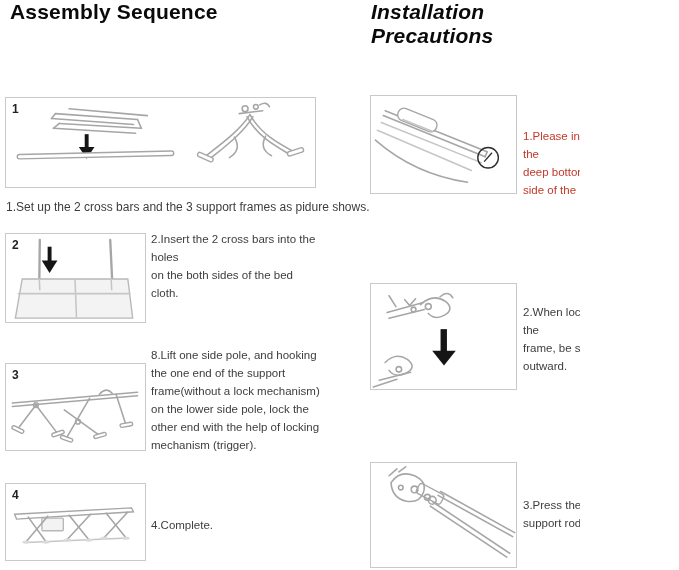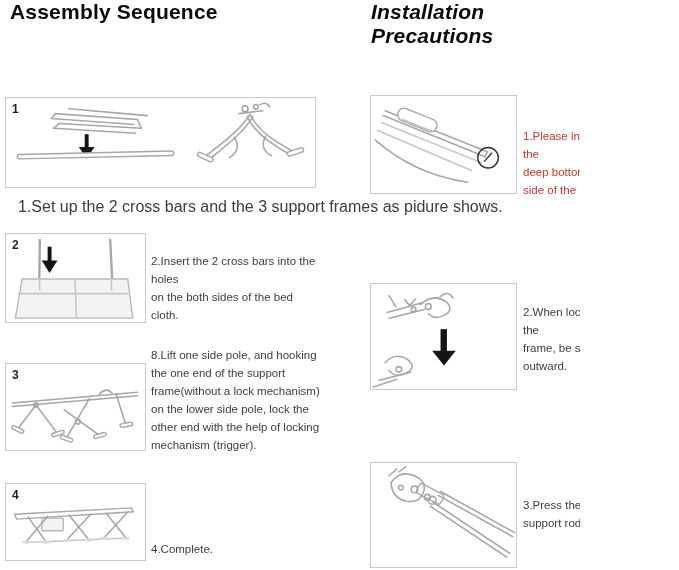--- a/index.html
+++ b/index.html
@@ -52,24 +52,24 @@
   .boxr2 { left: 370px; top: 283px; width: 147px; height: 107px; }
   .boxr3 { left: 370px; top: 462px; width: 147px; height: 106px; }
 
   .cap {
     position: absolute;
     font-size: 11.5px;
     color: var(--text);
     line-height: 18px;
     white-space: pre;
   }
-  .cap1  { left: 18px;   top: 198px; font-size: 16px; }
-  .cap2  { left: 151px; top: 252px; }
+  .cap1  { left: 6px;   top: 198px; font-size: 12px; }
+  .cap2  { left: 151px; top: 230px; }
   .cap3  { left: 151px; top: 346px; }
-  .cap4  { left: 151px; top: 540px; }
+  .cap4  { left: 151px; top: 516px; }
   .capr1 { left: 523px; top: 127px; }
   .capr2 { left: 523px; top: 303px; }
   .capr3 { left: 523px; top: 496px; }
   .warning { color: var(--warning-text); }
 
   
   .ln  { fill: none; stroke: var(--line-art); stroke-width: 1.6; stroke-linecap: round; stroke-linejoin: round; }
   .ln2 { fill: none; stroke: var(--line-art); stroke-width: 2.4; stroke-linecap: round; }
   .lt  { stroke: #c6c6c6; }
   .shape { fill: #ffffff; stroke: var(--line-art); stroke-width: 1.4; }

